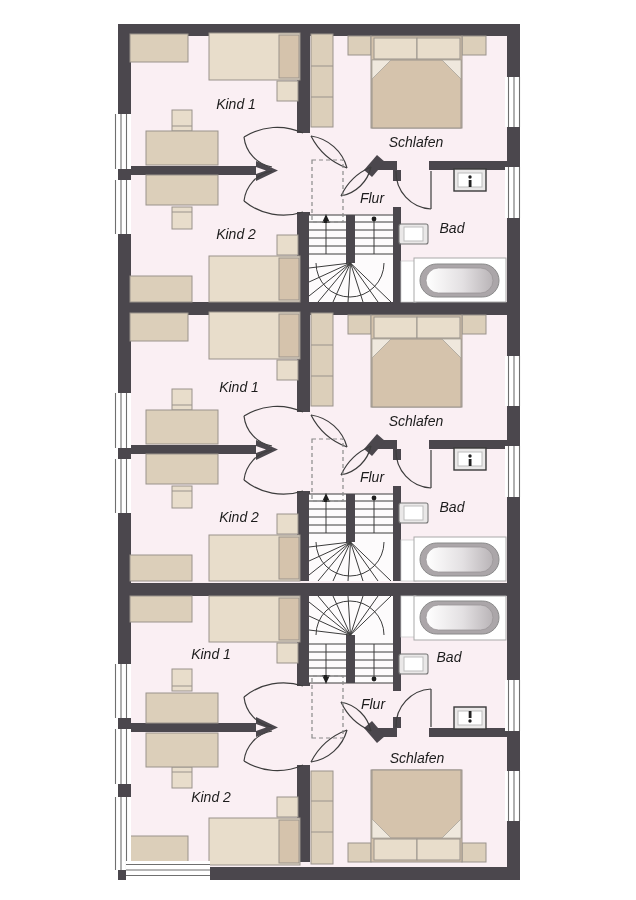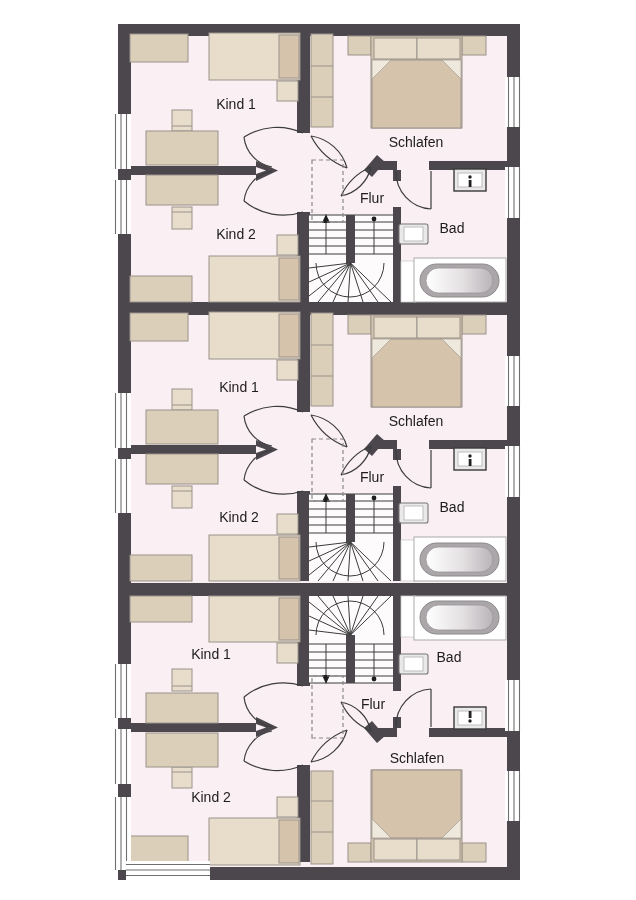--- a/index.html
+++ b/index.html
@@ -1,16 +1,16 @@
 <!DOCTYPE html>
 <html><head>
 <meta charset="utf-8">
 <style>
   html,body{margin:0;padding:0;background:#ffffff;}
-  .stage{position:relative;width:636px;height:900px;background:#ffffff;overflow:hidden;}
+  .stage{position:relative;width:636px;height:900px;background:#ffffff;overflow:hidden;font-style:italic;}
   svg{display:block;}
   .wall{fill:#4b474d;stroke:none;}
   .floor{fill:#faeff3;}
   .win{fill:#ffffff;}
   .winline{stroke:#6f6f6f;stroke-width:1.1;}
   .furn{fill:#dccfba;stroke:#9a938c;stroke-width:1;}
   .furn-light{fill:#e8ddcb;stroke:#9a938c;stroke-width:1;}
   .furn-dark{fill:#d5c3ac;stroke:#9a938c;stroke-width:1;}
   .furn-pale{fill:#efe8dd;stroke:#aaa39b;stroke-width:0.8;}
   .stair-bg{fill:#fdfbfc;}

